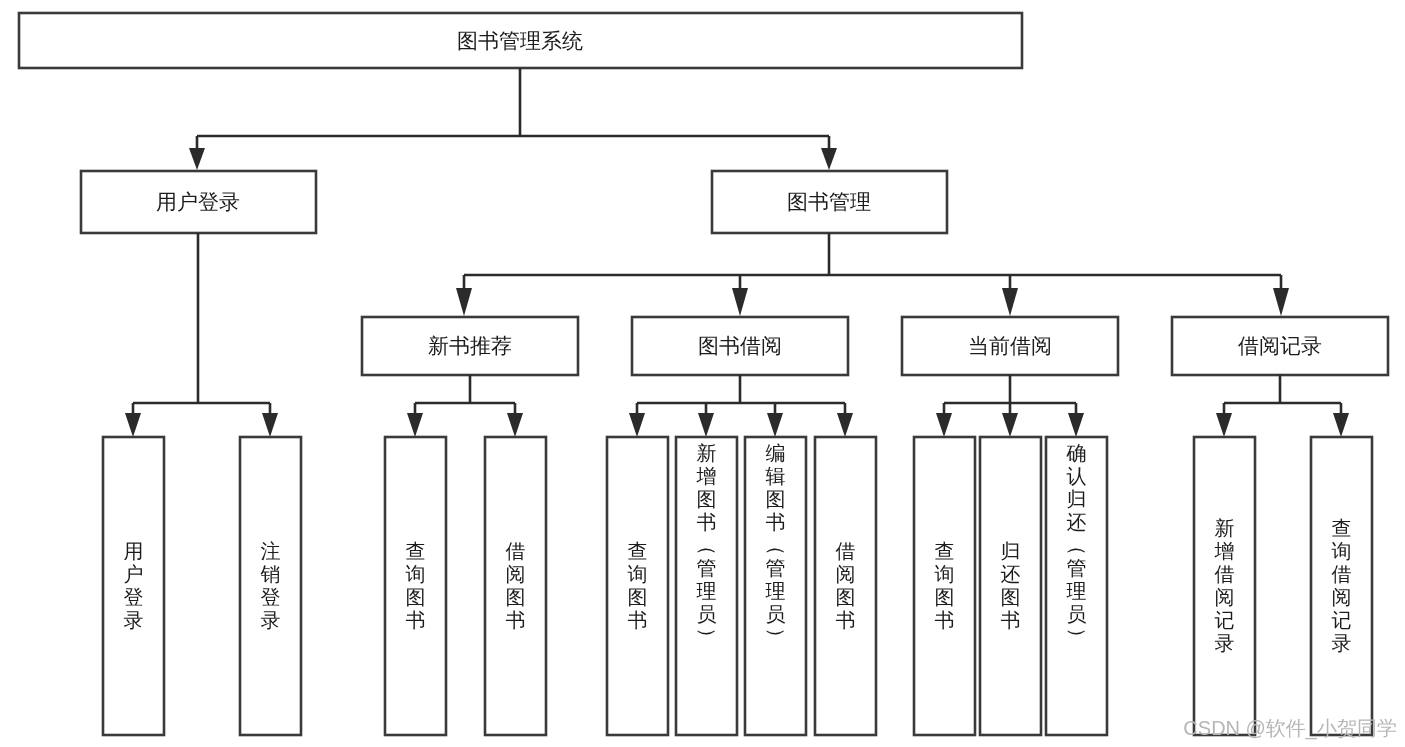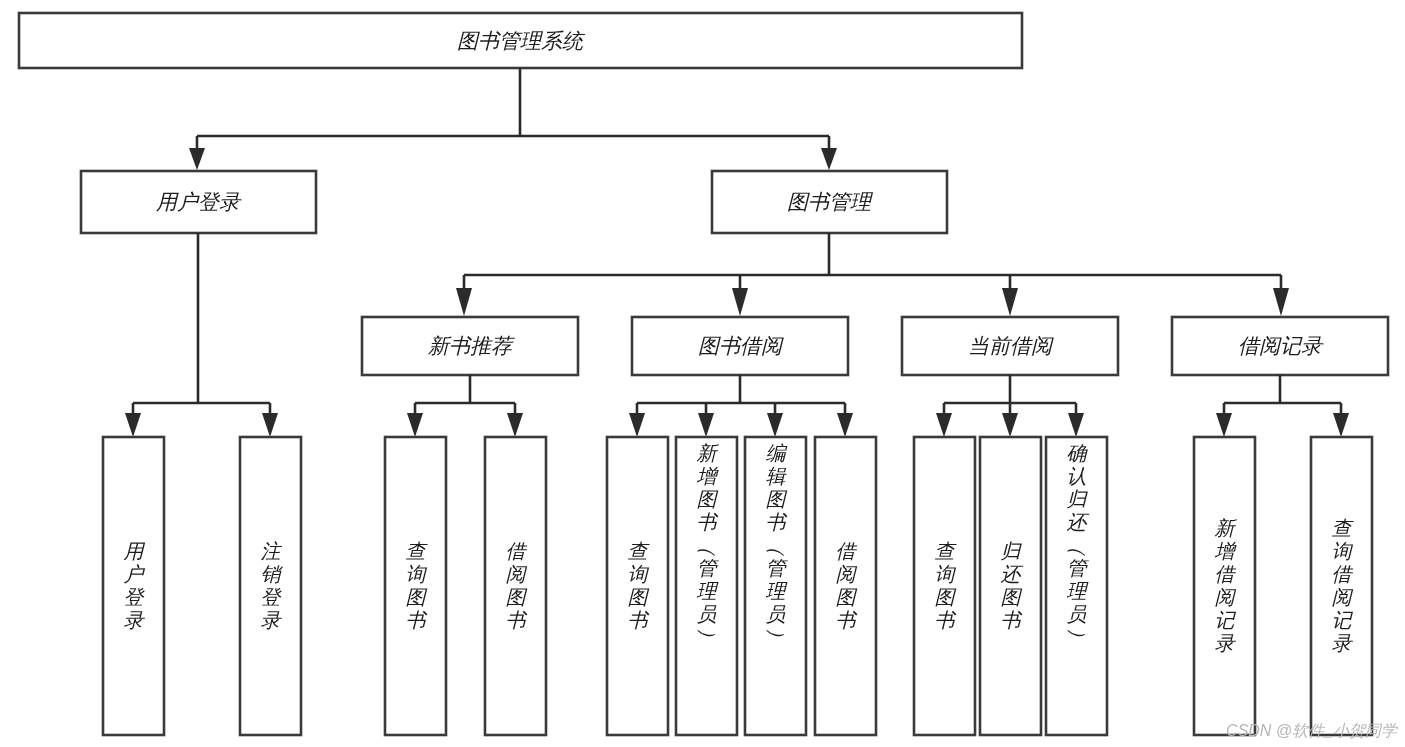--- a/index.html
+++ b/index.html
@@ -11,21 +11,20 @@
     width: 1405px;
     height: 747px;
     font-family: "Liberation Sans", "DejaVu Sans", sans-serif;
     overflow: hidden;
   }
   #diagram-root {
     position: relative;
     width: 1405px;
     height: 746px;
     background: #ffffff;
-    font-style: italic;
   }
   svg#flow-svg {
     position: absolute;
     left: 0;
     top: 0;
     width: 1405px;
     height: 747px;
   }
   .node-box {
     fill: #ffffff;
@@ -75,21 +74,21 @@
     height: 23px;
     line-height: 23px;
   }
   .leaf-label.centered {
     justify-content: center;
   }
   .watermark {
     position: absolute;
     right: 8px;
     bottom: 4px;
-    font-size: 16px;
+    font-size: 20px;
     color: #b6b6b6;
     font-family: "Liberation Sans", "DejaVu Sans", sans-serif;
     white-space: nowrap;
   }
 </style>
 </head>
 <body>
 
 <div id="diagram-root">
 

